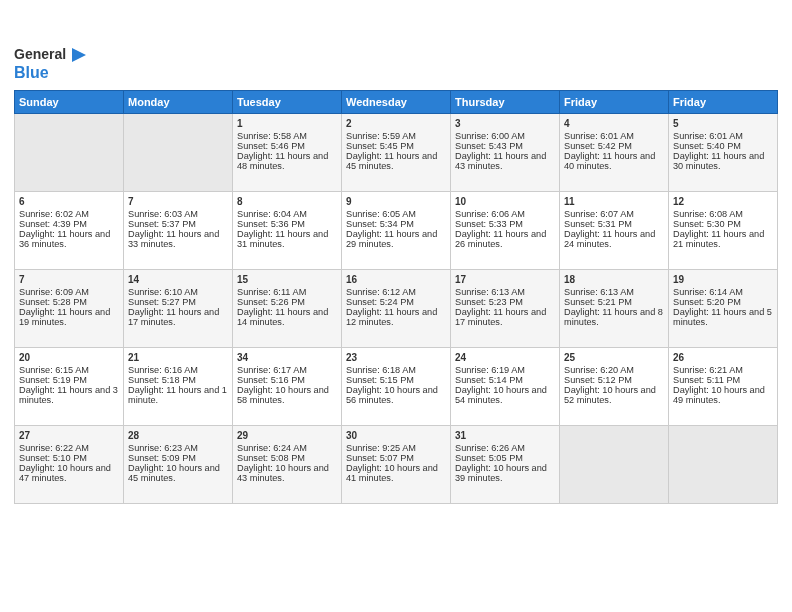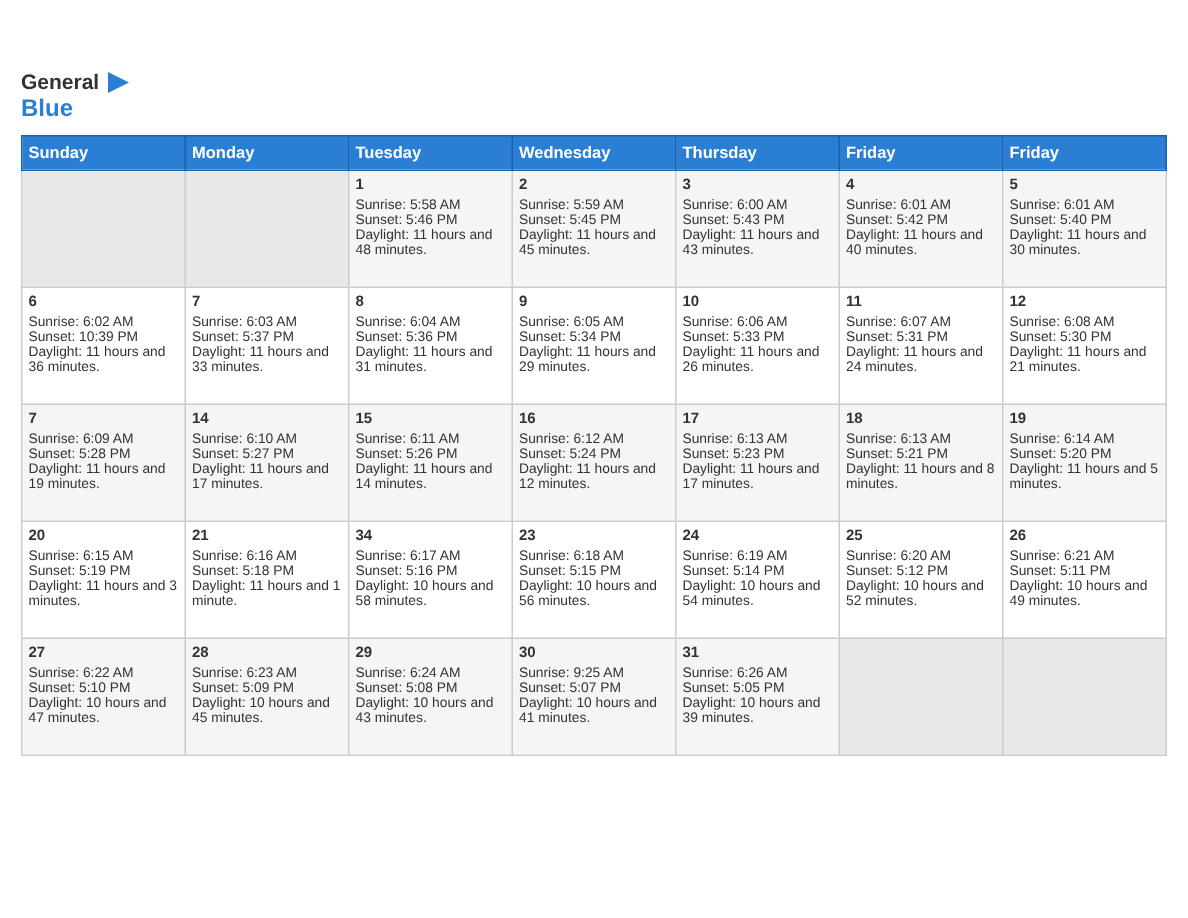--- a/index.html
+++ b/index.html
@@ -146,21 +146,21 @@
             <span class="day-num">5</span>
             <div>Sunrise: 6:01 AM</div>
             <div>Sunset: 5:40 PM</div>
             <div>Daylight: 11 hours and 30 minutes.</div>
           </td>
         </tr>
         <tr>
           <td>
             <span class="day-num">6</span>
             <div>Sunrise: 6:02 AM</div>
-            <div>Sunset: 10:39 PM</div>
+            <div>Sunset: 4:39 PM</div>
             <div>Daylight: 11 hours and 36 minutes.</div>
           </td>
           <td>
             <span class="day-num">7</span>
             <div>Sunrise: 6:03 AM</div>
             <div>Sunset: 5:37 PM</div>
             <div>Daylight: 11 hours and 33 minutes.</div>
           </td>
           <td>
             <span class="day-num">8</span>

